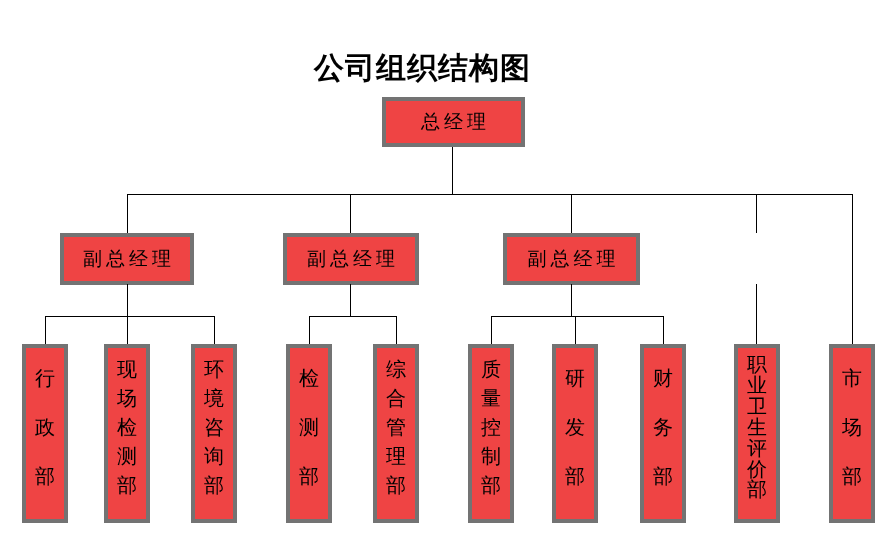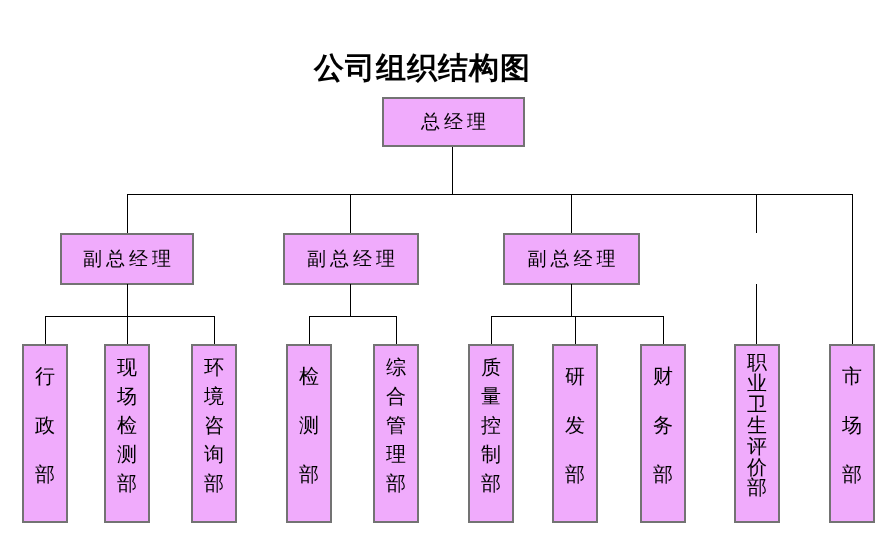--- a/index.html
+++ b/index.html
@@ -23,22 +23,22 @@
     width: 845px;
     text-align: center;
     font-size: 30px;
     font-weight: bold;
     letter-spacing: 1px;
     margin-top: 42px;
   }
   .box {
     position: absolute;
     box-sizing: border-box;
-    border: 2px solid #737373;
-    background: #f0abfc;
+    border: 4px solid #737373;
+    background: #ef4444;
     display: flex;
     align-items: center;
     justify-content: center;
     font-size: 19px;
   }
   .hbox .box-label {
     letter-spacing: 4px;
     padding-left: 4px;
     white-space: nowrap;
   }

